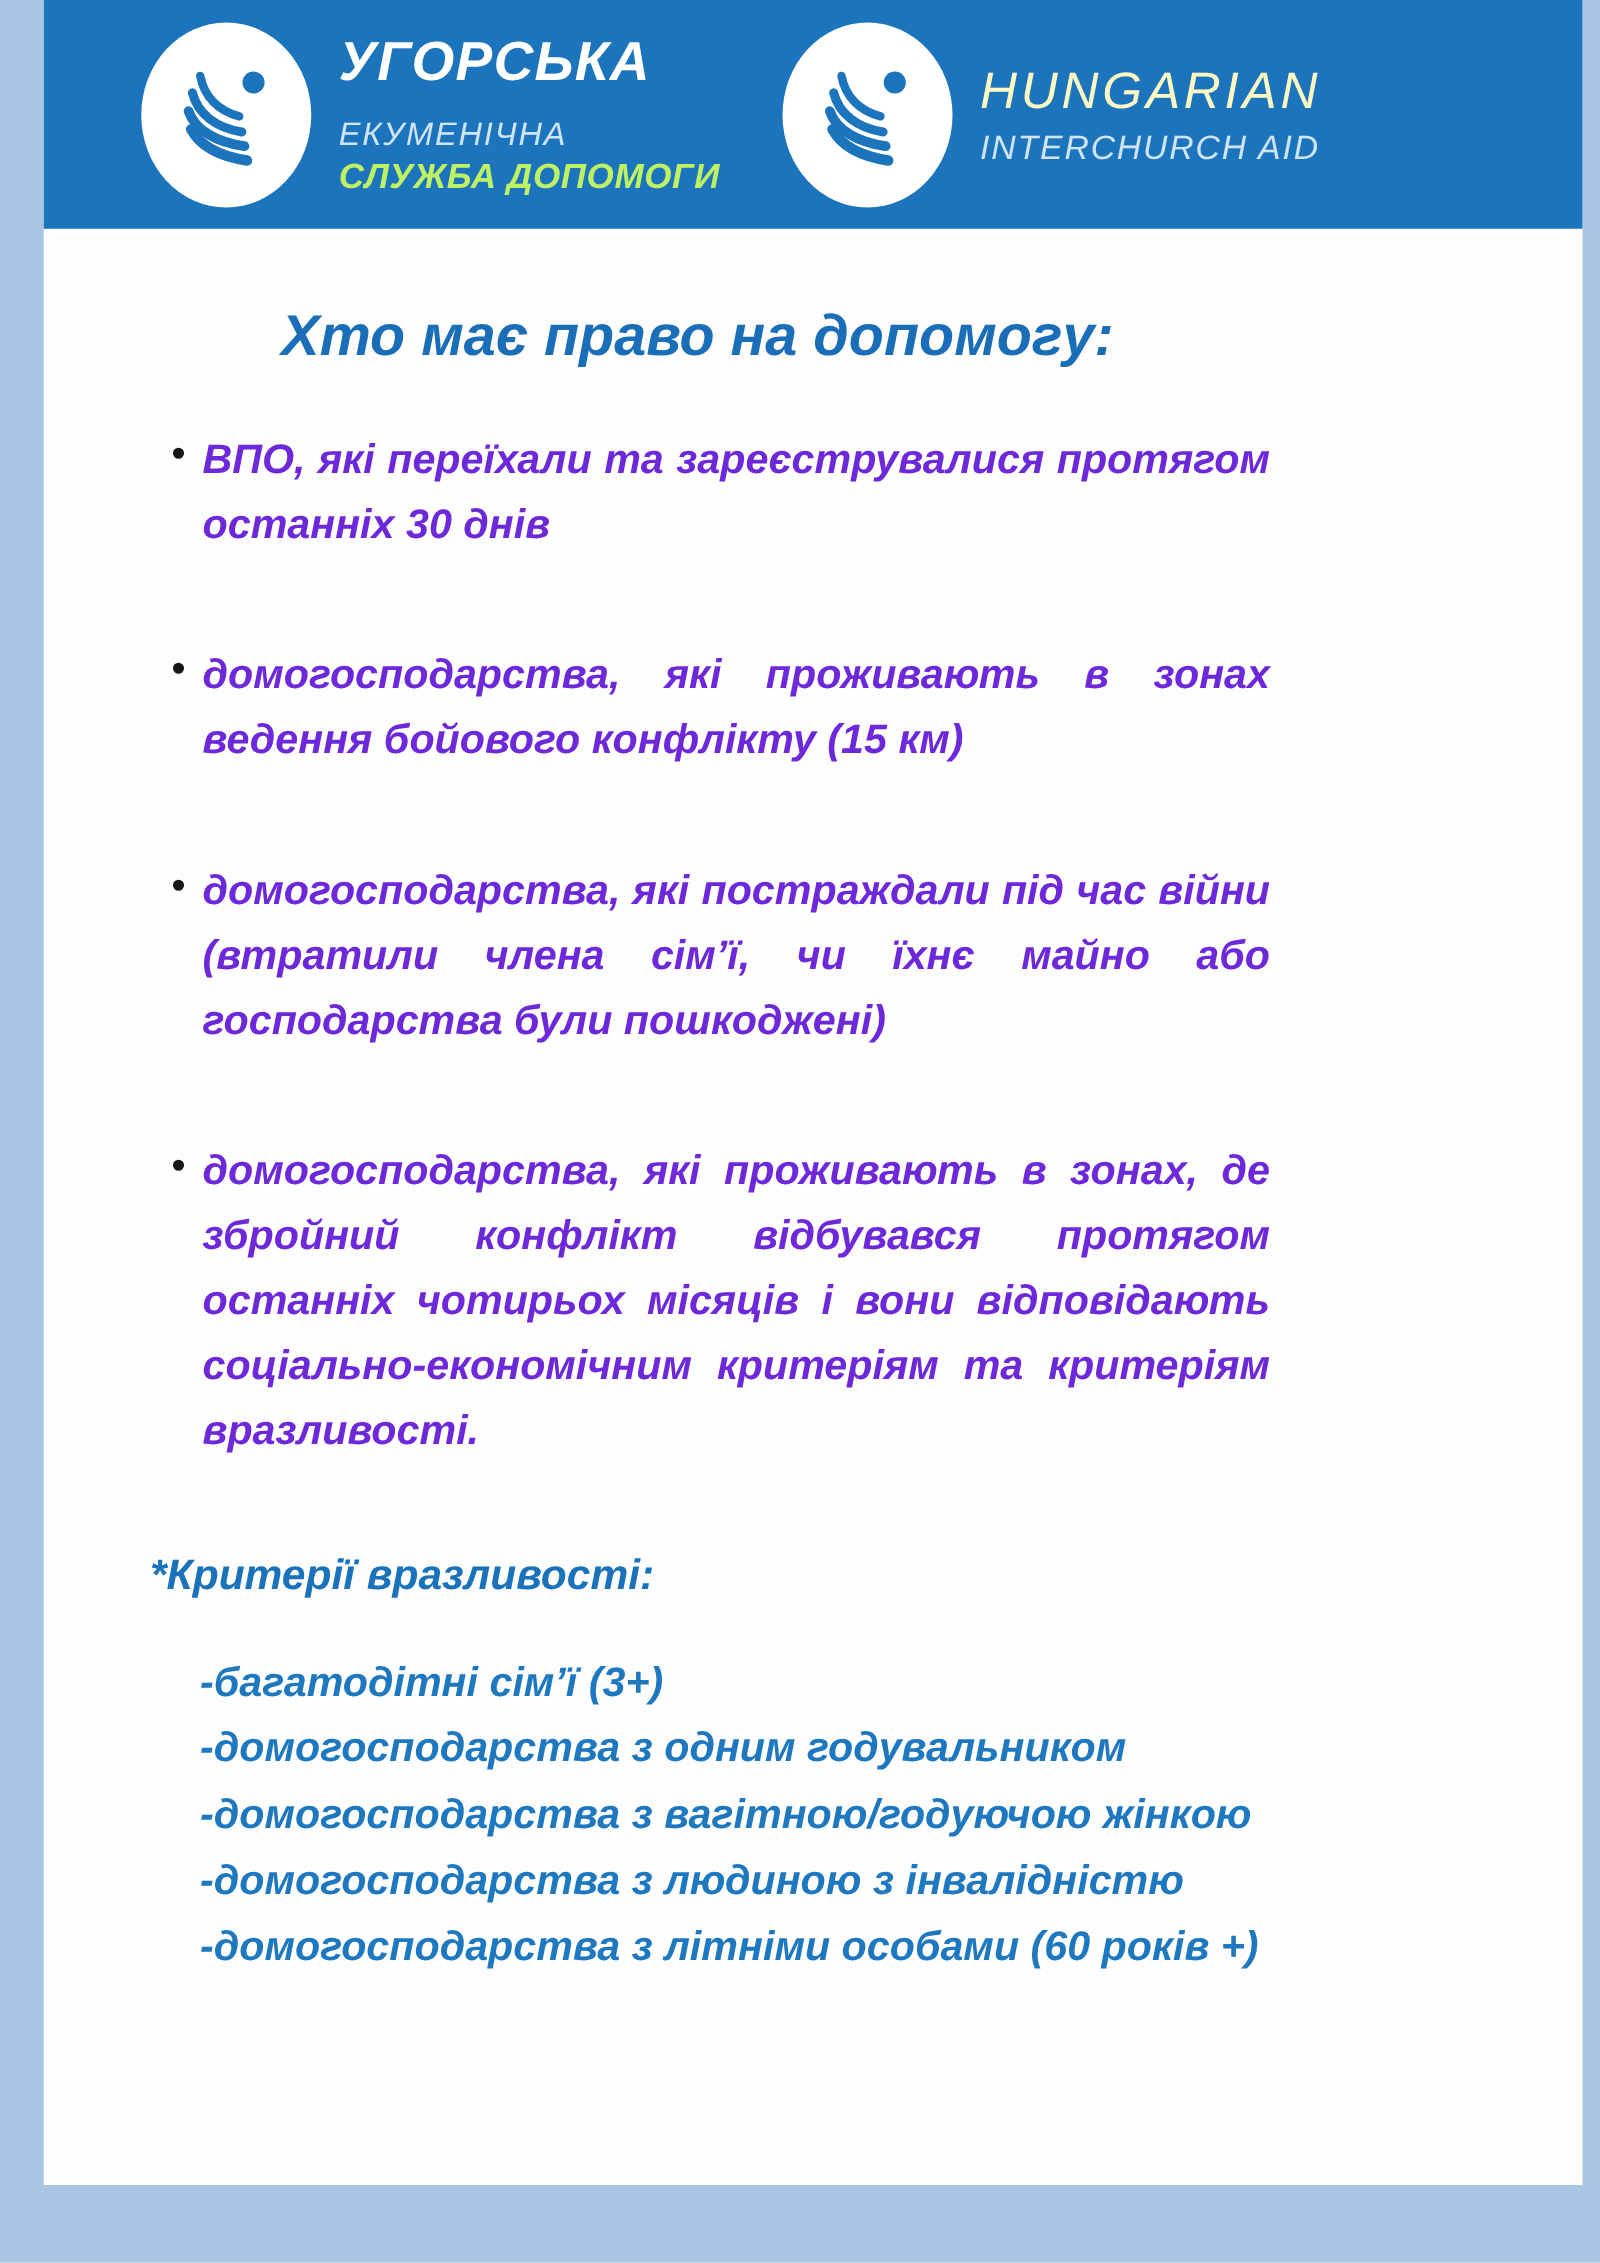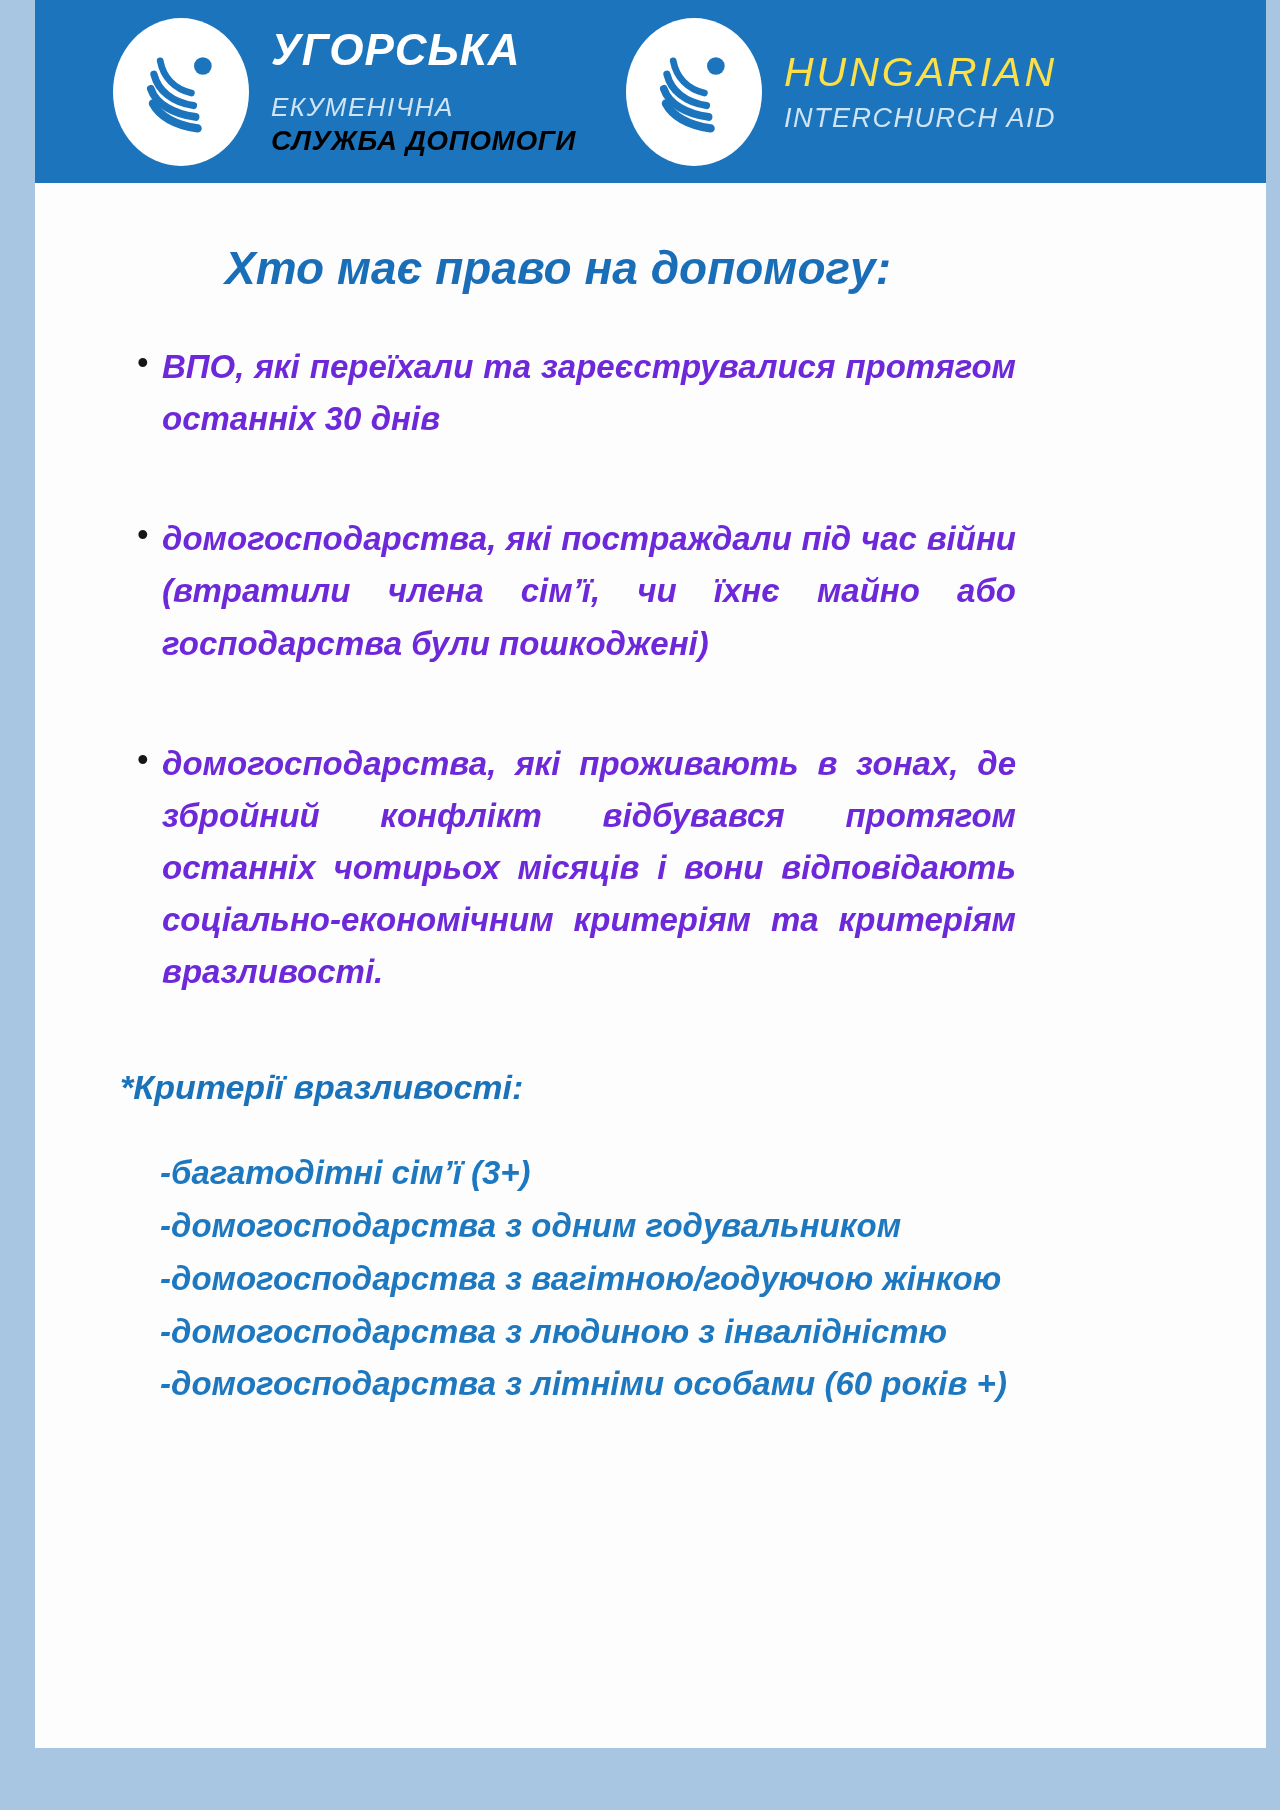--- a/index.html
+++ b/index.html
@@ -24,22 +24,22 @@
   .logo-right{margin-left:50px;}
   .logo-circle{
     width:136px;height:148px;border-radius:50%;
     background:#ffffff;flex:0 0 auto;
     display:flex;align-items:center;justify-content:center;
   }
   .logo-circle svg{width:104px;height:108px;}
   .logo-text{margin-left:22px;line-height:1;}
   .ua-line1{font-size:44px;font-weight:bold;color:#ffffff;letter-spacing:1px;}
   .ua-line2{font-size:26px;font-weight:normal;color:#cfe4f5;letter-spacing:1.5px;margin-top:22px;}
-  .ua-line3{font-size:28px;font-weight:bold;color:#000000;letter-spacing:0.5px;margin-top:7px;}
-  .en-line1{font-size:41px;font-weight:normal;color:#fde047;letter-spacing:3px;}
+  .ua-line3{font-size:28px;font-weight:bold;color:#bef264;letter-spacing:0.5px;margin-top:7px;}
+  .en-line1{font-size:41px;font-weight:normal;color:#fef9c3;letter-spacing:3px;}
   .en-line2{font-size:27px;font-weight:normal;color:#cfe4f5;letter-spacing:1.5px;margin-top:12px;}
   
   .main{padding-top:2px;}
   .page-title{
     margin:56px 185px 0 0;
     text-align:center;
     font-size:46px;font-weight:bold;color:#1a6eb8;
   }
   .bullets{
     list-style:none;
@@ -115,20 +115,21 @@
       </div>
 
     </header>
 
     <main class="main">
 
       <h1 class="page-title">Хто має право на допомогу:</h1>
 
       <ul class="bullets">
         <li>ВПО, які переїхали та зареєструвалися протягом останніх 30 днів</li>
+        <li>домогосподарства, які проживають в зонах ведення бойового конфлікту (15 км)</li>
         <li>домогосподарства, які постраждали під час війни (втратили члена сім’ї, чи їхнє майно або господарства були пошкоджені)</li>
         <li>домогосподарства, які проживають в зонах, де збройний конфлікт відбувався протягом останніх чотирьох місяців і вони відповідають соціально-економічним критеріям та критеріям вразливості.</li>
       </ul>
 
       <div class="criteria-heading">*Критерії вразливості:</div>
 
       <div class="criteria-list">
         <div>-багатодітні сім’ї (3+)</div>
         <div>-домогосподарства з одним годувальником</div>
         <div>-домогосподарства з вагітною/годуючою жінкою</div>

